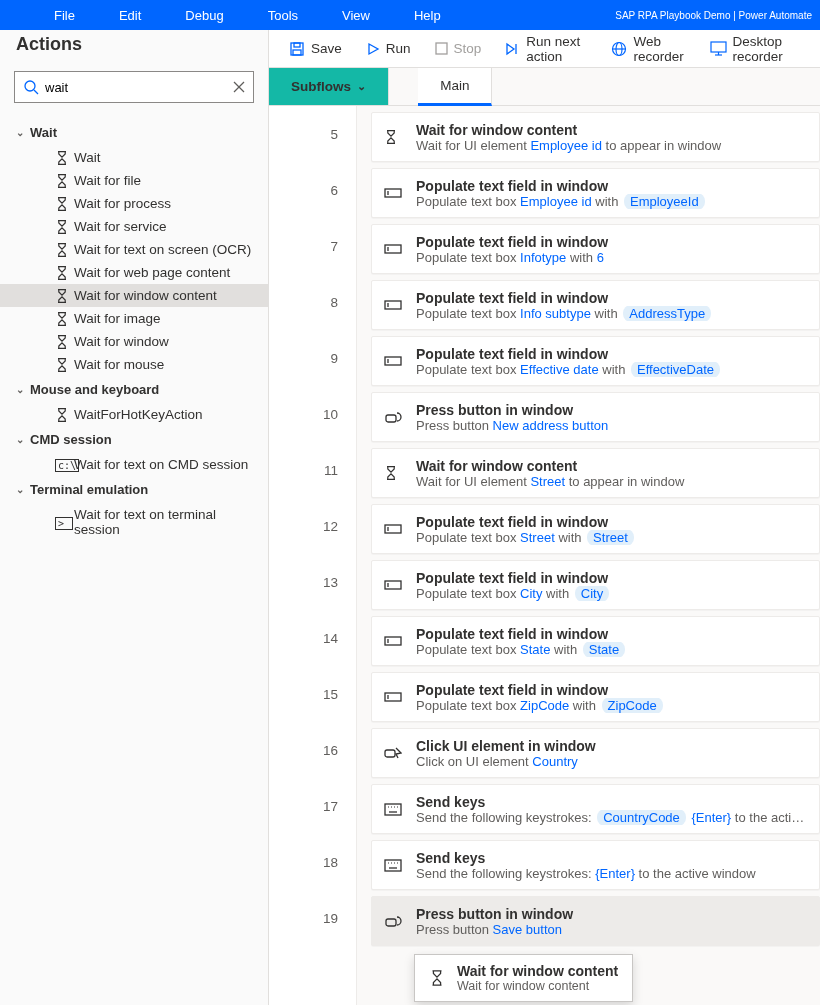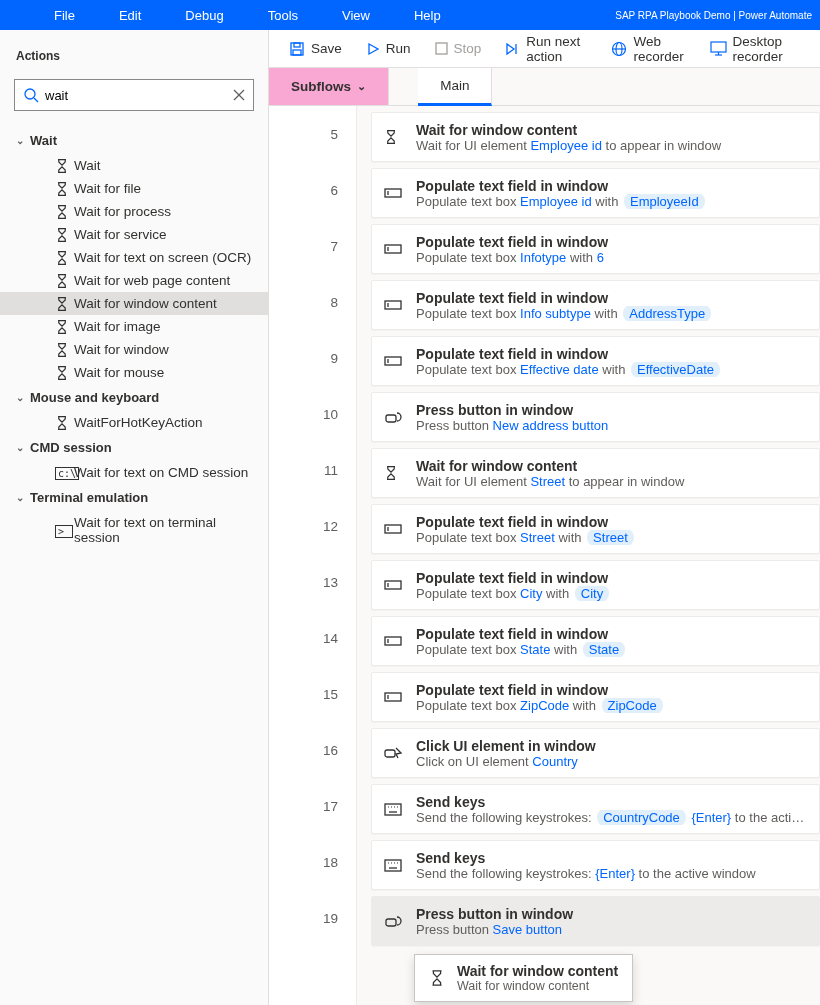--- a/index.html
+++ b/index.html
@@ -8,21 +8,21 @@
   
   .titlebar { background: #0066ff; color: #fff; height: 30px; display: flex; align-items: center; }
   .menu { display: flex; gap: 16px; padding-left: 40px; }
   .menu-item { padding: 6px 14px; cursor: pointer; font-size: 13px; }
   .app-title { margin-left: auto; padding-right: 8px; font-size: 10px; white-space: nowrap; }
 
   .main-wrap { display: flex; height: calc(1005px - 30px); }
 
   
   .left-panel { width: 269px; border-right: 1px solid #e1dfdd; background: #fafafa; display: flex; flex-direction: column; }
-  .panel-header { font-size: 12px; font-weight: 600; padding: 19px 16px 16px 16px; }
+  .panel-header { font-size: 18px; font-weight: 600; padding: 4px 16px 16px 16px; }
   .search-wrap { padding: 0 14px 12px 14px; }
   .search-box { display: flex; align-items: center; border: 1px solid #8a8886; background: #fff; height: 32px; padding: 0 8px; }
   .search-icon { color: #0066ff; margin-right: 6px; }
   .search-input { flex: 1; border: none; outline: none; font-size: 13px; background: transparent; }
   .clear-icon { color: #605e5c; cursor: pointer; }
   .tree { overflow-y: auto; padding: 4px 0; flex: 1; }
   .tree-group { padding: 6px 4px 6px 16px; font-weight: 600; display: flex; align-items: center; cursor: pointer; }
   .chev { width: 14px; display: inline-block; font-size: 10px; color: #605e5c; }
   .tree-item { padding: 4px 4px 4px 52px; display: flex; align-items: center; gap: 10px; font-size: 13.5px; cursor: pointer; position: relative; }
   .tree-item .item-icon { position: absolute; left: 55px; width: 16px; text-align: left; }
@@ -34,21 +34,21 @@
   
   .right-area { flex: 1; display: flex; flex-direction: column; min-width: 0; }
   .toolbar { height: 38px; border-bottom: 1px solid #e1dfdd; display: flex; align-items: center; padding: 0 10px; gap: 4px; background: #fff; margin-top: 0; }
   .tool-btn { display: flex; align-items: center; gap: 6px; padding: 6px 10px; cursor: pointer; font-size: 13.5px; }
   .tool-btn .ticon { color: #0066ff; }
   .tool-btn.disabled { color: #a19f9d; }
   .tool-btn.disabled .ticon { color: #a19f9d; }
 
   .tabs-row { display: flex; border-bottom: 1px solid #e1dfdd; background: #faf9f8; }
   .tab { padding: 10px 22px; font-size: 13.5px; cursor: pointer; border-right: 1px solid #e1dfdd; display:flex; align-items:center; gap:6px;}
-  .tab.subflows { background: #f9a8d4; font-weight: 600; }
+  .tab.subflows { background: #14b8a6; font-weight: 600; }
   .tab.active { background: #fff; border-bottom: 3px solid #0066ff; margin-bottom: -1px; margin-left: 29px; }
 
   .designer { flex: 1; display: flex; overflow: hidden; background: #faf9f8; position: relative; }
   .gutter { width: 88px; background: #fff; border-right: 1px solid #edebe9; }
   .line-num { height: 56px; display: flex; align-items: center; justify-content: flex-end; padding-right: 18px; color: #605e5c; font-size: 13.5px; }
   .steps { flex: 1; overflow: hidden; padding: 6px 0 0 14px; }
   .step { background: #fff; border: 1px solid #edebe9; border-radius: 2px; height: 50px; margin-bottom: 6px; display: flex; align-items: center; padding: 0 12px; gap: 12px; box-shadow: 0 1px 1px rgba(0,0,0,0.03); }
   .step.selected { background: #edebe9; }
   .step-icon { width: 20px; text-align: center; font-size: 15px; color: #323130; flex-shrink: 0; }
   .step-body { min-width: 0; flex: 1; }

